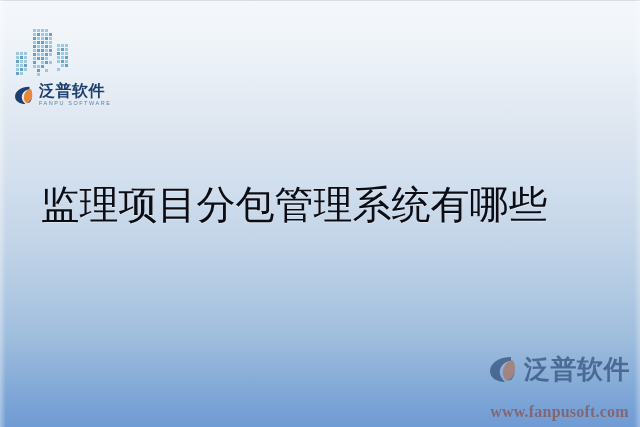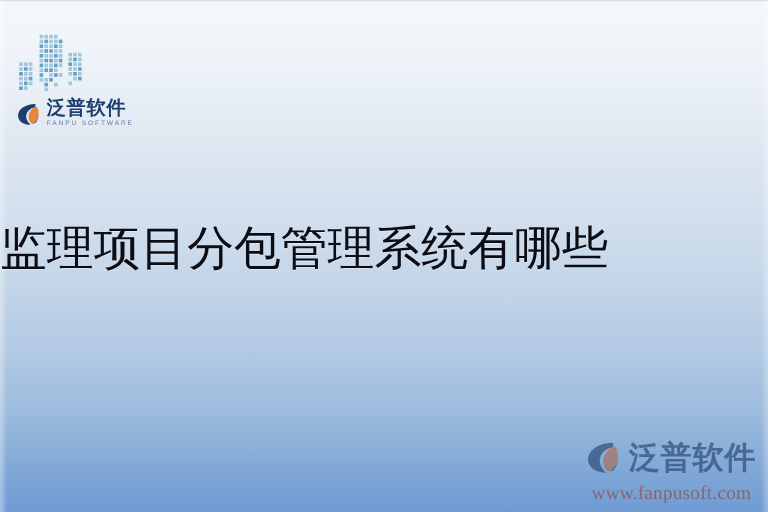--- a/index.html
+++ b/index.html
@@ -93,22 +93,22 @@
     white-space: nowrap;
     font-family: "Liberation Sans", sans-serif;
   }
 
   
   #headline {
     position: absolute;
     left: 0;
     top: 186px;
     width: 588px;
-    text-align: left;
-    font-family: Liberation Serif, serif;
+    text-align: center;
+    font-family: Liberation Mono, monospace;
     font-size: 39px;
     line-height: 44px;
     color: #0c0c14;
     letter-spacing: 0px;
     white-space: nowrap;
     text-shadow: 0 1px 0 rgba(255,255,255,0.35);
   }
 
   
   #watermark {
@@ -133,25 +133,25 @@
     margin-left: 5px;
     font-size: 26px;
     font-weight: bold;
     color: #22406c;
     letter-spacing: 0.5px;
     line-height: 1;
     white-space: nowrap;
     font-family: "Liberation Sans", sans-serif;
   }
   #wm-url {
-    margin-top: 6px;
+    margin-top: 18px;
     text-align: center;
     font-family: "Liberation Serif", "DejaVu Serif", serif;
     font-size: 16px;
-    font-weight: normal;
+    font-weight: bold;
     color: #8c4438;
     letter-spacing: 0.2px;
     white-space: nowrap;
   }
 </style>
 </head>
 <body>
 
 <div id="banner">
 

